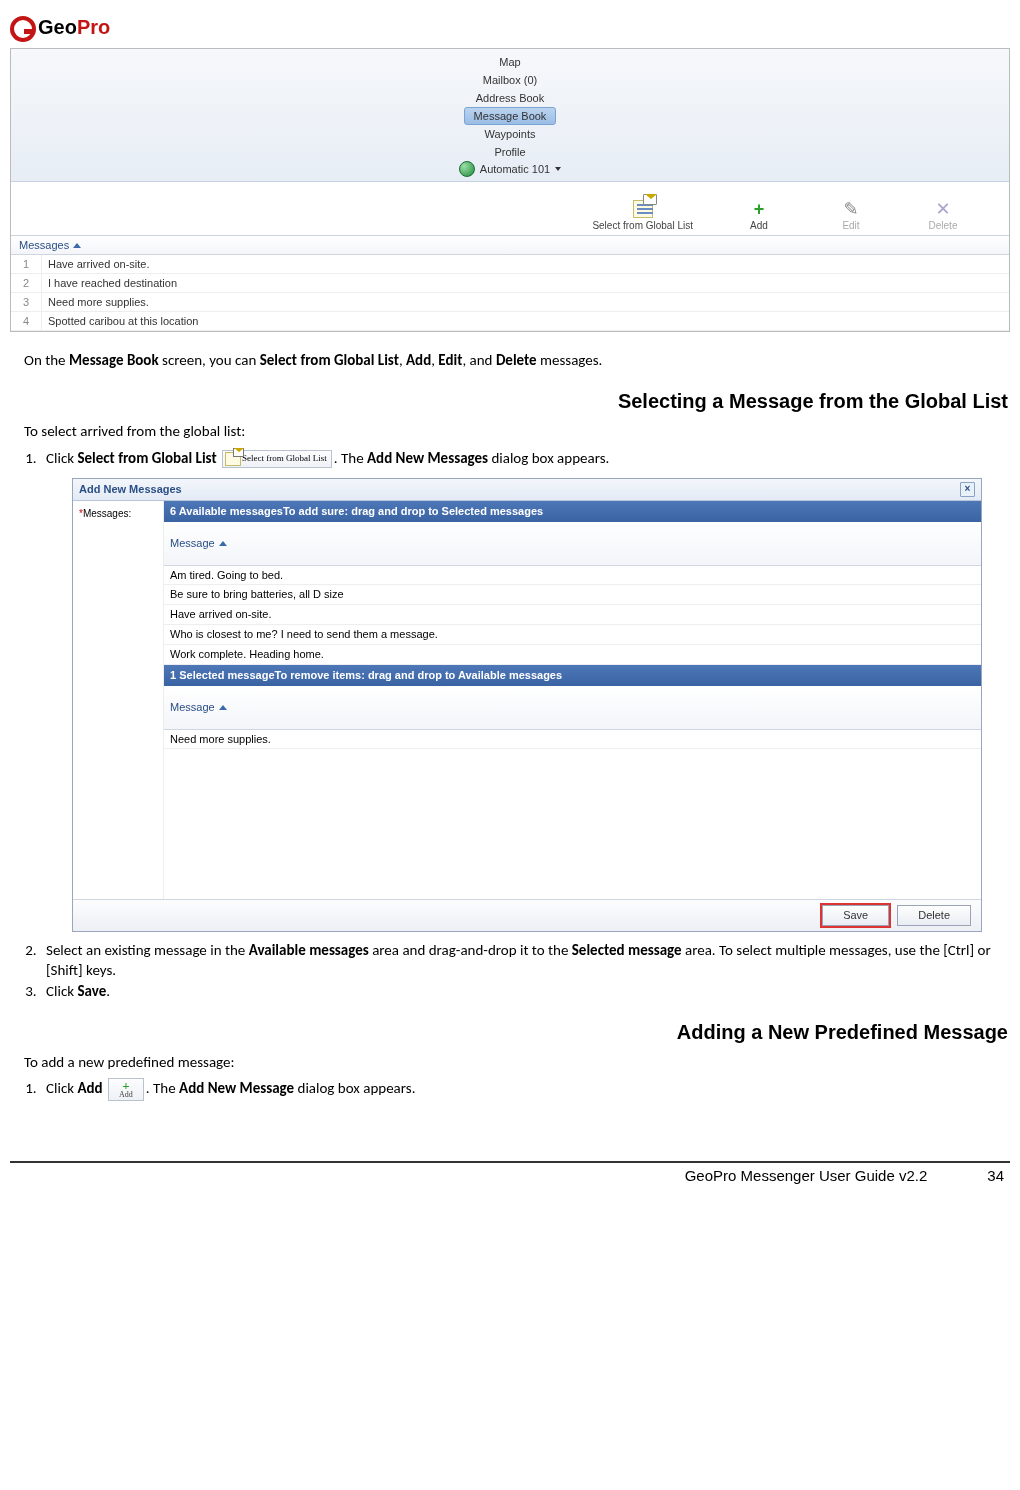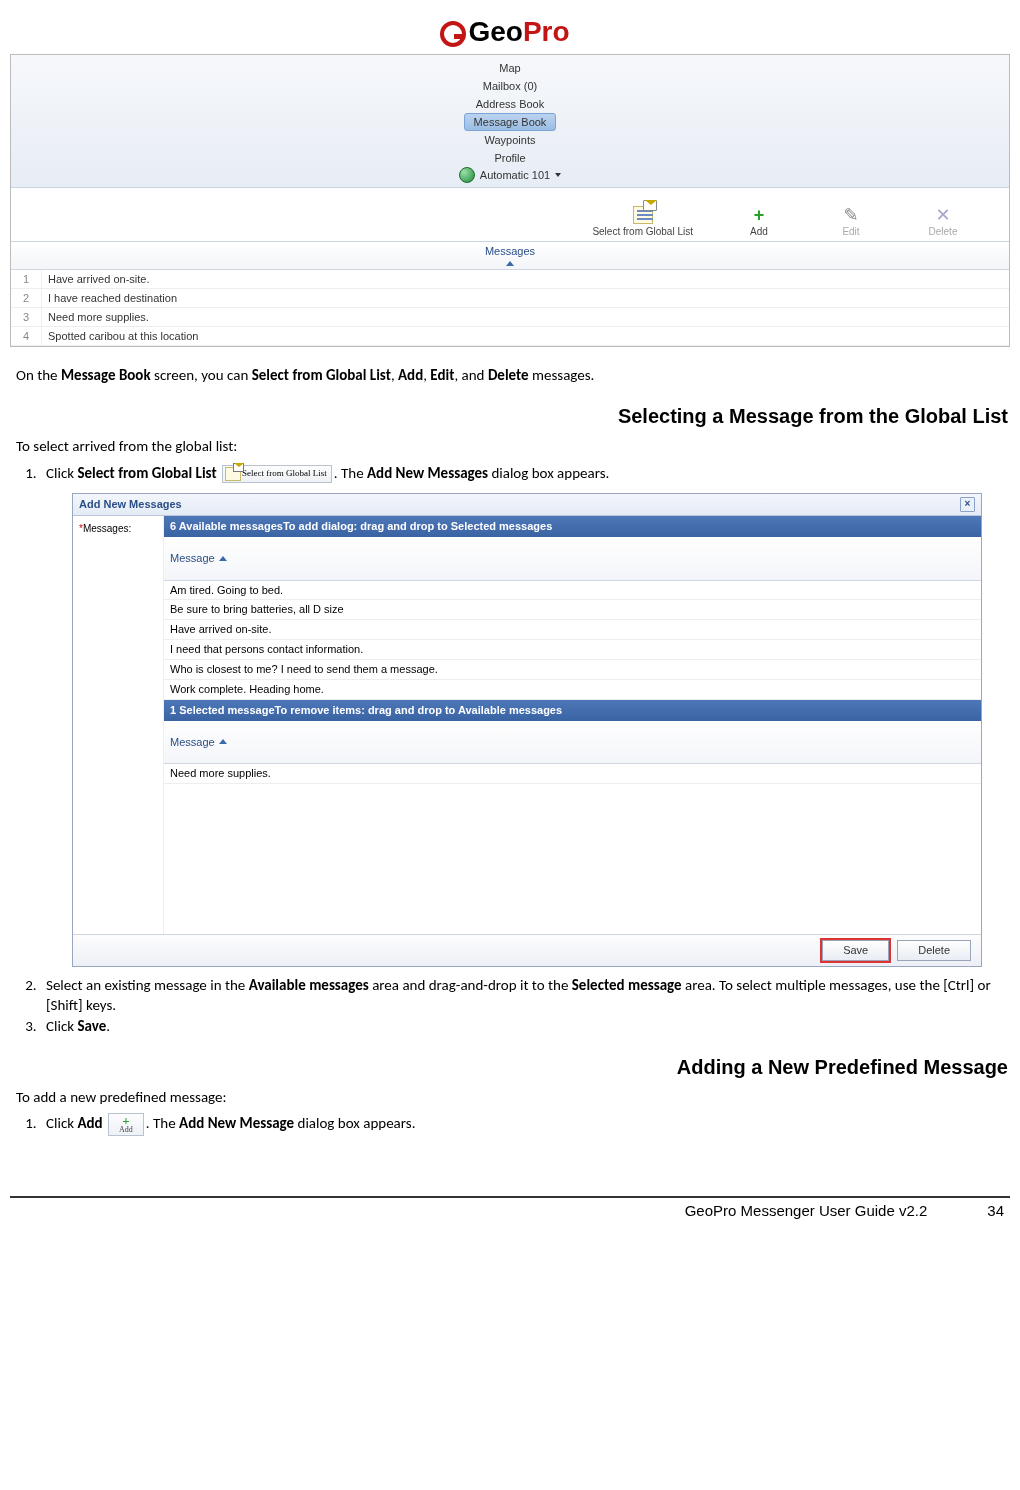--- a/index.html
+++ b/index.html
@@ -8,25 +8,25 @@
     font-size: 15px;
     color: #000;
     background: #fff;
     width: 1020px;
   }
   .page {
     padding: 10px 10px 30px 10px;
     position: relative;
   }
   .logo {
-    text-align: center;
+    text-align: left;
     padding: 6px 10px 2px 0;
     font-family: Arial, sans-serif;
     font-weight: bold;
-    font-size: 28px;
+    font-size: 20px;
   }
   .logo .g-circle {
     display:inline-block;
     width:26px;height:26px;
     border:4px solid #c41515;
     border-radius:50%;
     position:relative;
     vertical-align:middle;
     margin-right:2px;
     background: #fff;
@@ -108,38 +108,38 @@
     position:absolute;right:-5px;top:-7px;width:0;height:0;
     border-left:6px solid transparent;border-right:6px solid transparent;border-top:5px solid #c7a700;z-index:2;
   }
   .ic-plus{color:#2aa02a;font-weight:bold;font-size:22px;}
   .ic-edit{color:#888;}
   .ic-x{color:#a8a8d0;font-size:20px;}
 
   .tbl-hdr{
     background:linear-gradient(#ffffff,#f3f5f9);
     border-bottom:1px solid #cfd6e0;
-    padding:3px 8px;color:#2a4e85;display:flex;align-items:center;gap:4px;flex-direction:column;
+    padding:3px 8px;color:#2a4e85;display:flex;align-items:center;gap:4px;
   }
   .sort-arrow{
     display:inline-block;width:0;height:0;
     border-left:4px solid transparent;border-right:4px solid transparent;
     border-bottom:5px solid #3a6aa8;
   }
   .msg-row{
     display:flex;border-bottom:1px solid #eceef2;
   }
   .msg-row .num{
     width:22px;color:#888;padding:3px 4px;border-right:1px solid #eceef2;text-align:center;
   }
   .msg-row .txt{padding:3px 6px;}
 
   
   .body-text { padding: 0 2px; line-height:1.35;}
-  .body-text p{margin: 6px 4px;}
+  .body-text p{margin: 6px 12px;}
   h3.section {
     font-family: Arial, sans-serif;
     font-size: 20px;
     font-weight: bold;
     margin: 18px 0 4px 0;
     text-align: right;
   }
   ol.steps{margin:6px 0 10px 0;padding-left:28px;}
   ol.steps li{margin-bottom:0;padding-left:6px;}
   .inline-btn{
@@ -312,30 +312,29 @@
             <span>Add New Messages</span>
             <span class="dlg-close">×</span>
           </div>
           <div class="dlg-body">
             <div class="dlg-left">
               <span class="req">*</span><span>Messages:</span>
             </div>
             <div class="dlg-right">
               <div class="blue-bar">
                 <span>6 Available messages</span>
-                <span>To add dialog: drag and drop to Selected messages</span>
+                <span>To add sure: drag and drop to Selected messages</span>
               </div>
               <div class="col-hdr">
                 <span>Message</span>
                   <span class="sort-arrow"></span>
               </div>
               <div class="list-row">Am tired. Going to bed.</div>
               <div class="list-row">Be sure to bring batteries, all D size</div>
               <div class="list-row">Have arrived on-site.</div>
-              <div class="list-row">I need that persons contact information.</div>
               <div class="list-row">Who is closest to me? I need to send them a message.</div>
               <div class="list-row">Work complete. Heading home.</div>
 
               <div class="blue-bar">
                 <span>1 Selected message</span>
                 <span>To remove items: drag and drop to Available messages</span>
               </div>
               <div class="col-hdr">
                 <span>Message</span>
                   <span class="sort-arrow"></span>

